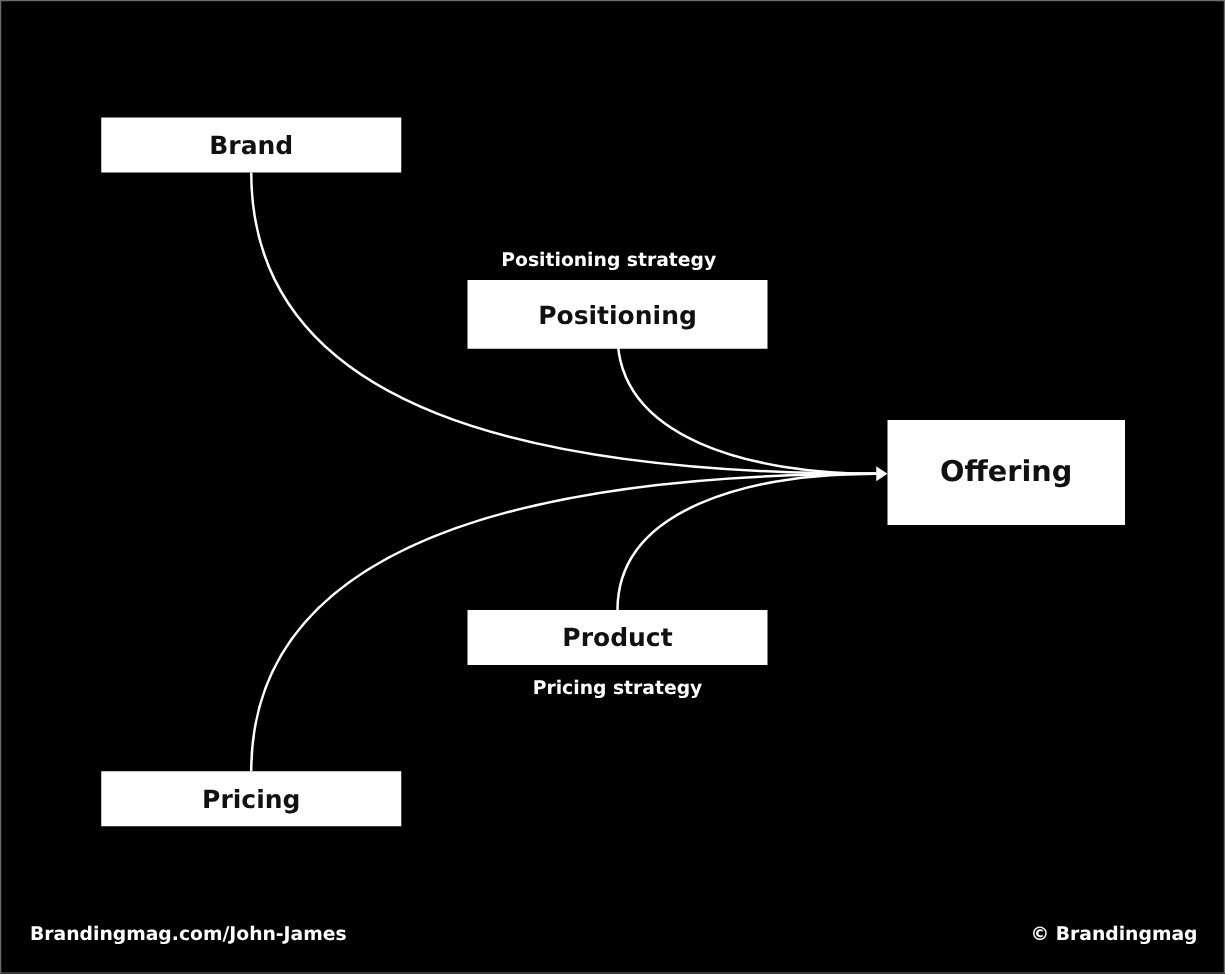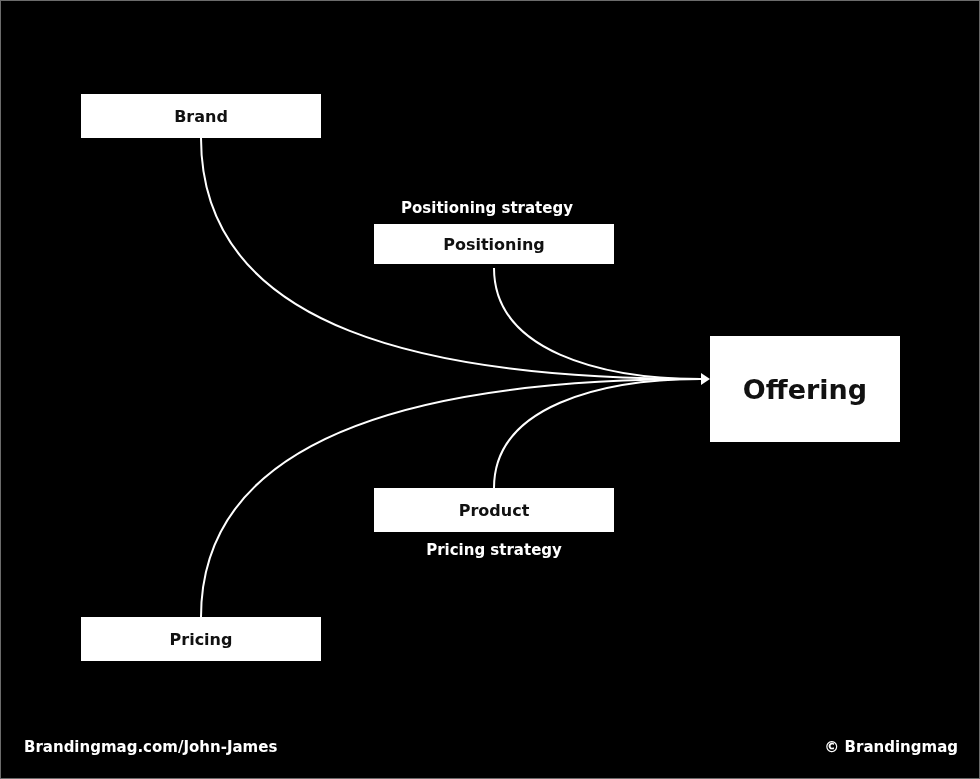--- a/index.html
+++ b/index.html
@@ -11,21 +11,21 @@
     overflow: hidden;
     font-family: "DejaVu Sans", sans-serif;
   }
   svg#links { position: absolute; left: 0; top: 0; }
   .box {
     position: absolute;
     background: #fff;
     color: #111;
     display: flex; align-items: center; justify-content: center;
     font-weight: bold;
-    font-size: 16px;
+    font-size: 20px;
   }
   .label {
     position: absolute;
     color: #fff;
     font-weight: bold;
     font-size: 15px;
     text-align: center;
     white-space: nowrap;
   }
   .footer {
@@ -47,25 +47,25 @@
     <path d="M493,487 C493,405 600,378 700,378" fill="none" stroke="#fff" stroke-width="2"></path>
     <path d="M200,616 C200,430 430,378 700,378" fill="none" stroke="#fff" stroke-width="2"></path>
     <polygon points="700,372 709,378 700,384" fill="#fff"></polygon>
   </svg>
 
   <div class="box" style="left:80px; top:93px; width:240px; height:44px;">
     <span>Brand</span>
   </div>
 
   <div class="label" style="left:366px; width:240px; top:198px;">Positioning strategy</div>
-  <div class="box" style="left:373px; top:223px; width:240px; height:40px;">
+  <div class="box" style="left:373px; top:223px; width:240px; height:55px;">
     <span>Positioning</span>
   </div>
 
-  <div class="box" style="left:709px; top:335px; width:190px; height:106px; font-size:27px;">
+  <div class="box" style="left:709px; top:335px; width:190px; height:84px; font-size:23px;">
     <span>Offering</span>
   </div>
 
   <div class="box" style="left:373px; top:487px; width:240px; height:44px;">
     <span>Product</span>
   </div>
   <div class="label" style="left:373px; width:240px; top:540px;text-align:center;">Pricing strategy</div>
 
   <div class="box" style="left:80px; top:616px; width:240px; height:44px;">
     <span>Pricing</span>

